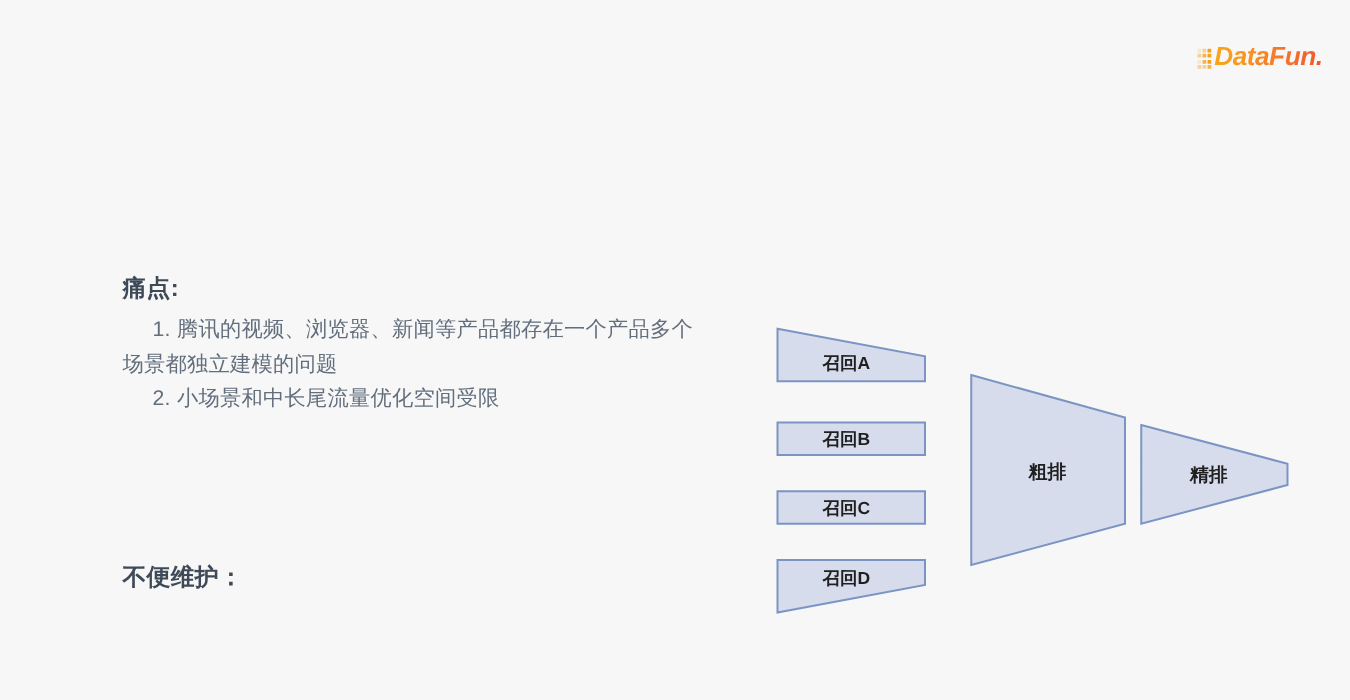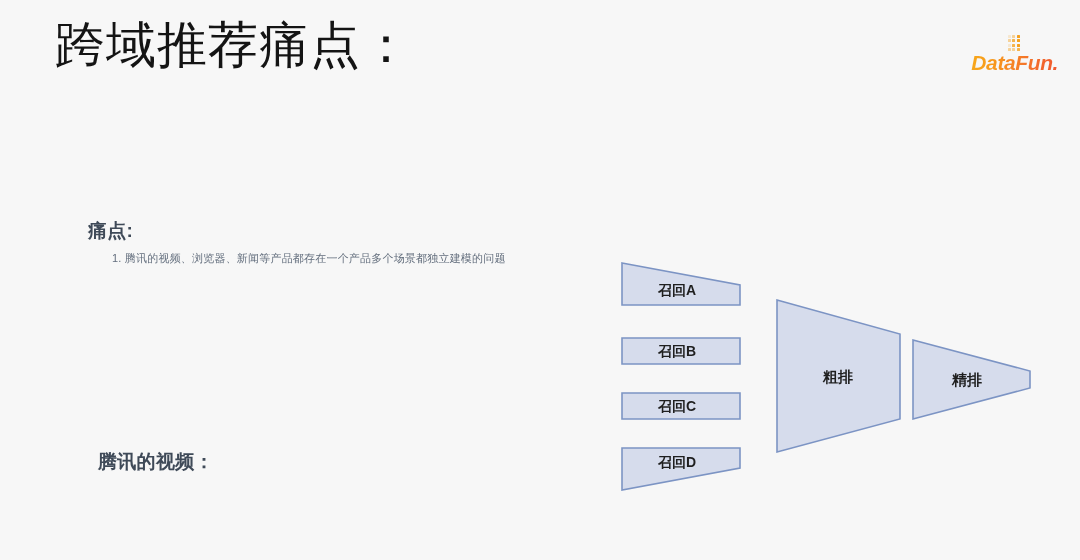--- a/index.html
+++ b/index.html
@@ -34,21 +34,20 @@
     white-space: nowrap;
   }
 
   .logo {
     position: absolute;
     right: 22px;
     top: 33px;
     display: flex;
     align-items: center;
     height: 26px;
-    flex-direction: column;
   }
   .logo-dots {
     display: grid;
     grid-template-columns: repeat(3, 3px);
     grid-template-rows: repeat(4, 3px);
     gap: 1.4px;
     margin-right: 2px;
     margin-top: 2px;
   }
   .logo-dots i {
@@ -81,39 +80,39 @@
     top: 129px;
     font-size: 19px;
     font-weight: bold;
     color: #4a5564;
     letter-spacing: 0.4px;
     white-space: nowrap;
   }
 
   .section-painpoints {
     position: absolute;
-    left: 88px;
+    left: 98px;
     top: 218px;
     width: 470px;
   }
   .section-solution {
     position: absolute;
     left: 98px;
     top: 449px;
     width: 470px;
   }
   .section-heading {
     font-size: 19px;
     font-weight: bold;
     color: #3f4a58;
     letter-spacing: 0.3px;
     margin: 0 0 6px 0;
   }
   .section-body {
-    font-size: 11px;
+    font-size: 17px;
     line-height: 1.62;
     color: #636e7d;
     letter-spacing: 0.2px;
     margin: 0;
   }
   .section-body p {
     margin: 0;
     text-indent: 24px;
   }
 
@@ -139,21 +138,20 @@
     font-size: 14px;
     font-weight: bold;
     fill: #1f1f1f;
   }
 </style>
 </head>
 <body>
 
 <div class="slide">
 
-  <div class="slide-title">跨域推荐痛点：</div>
 
   <div class="logo">
     <span class="logo-dots">
       <i class="d0"></i>
         <i class="d1"></i>
         <i class="d3"></i>
       <i class="d1"></i>
         <i class="d2"></i>
         <i class="d3"></i>
       <i class="d0"></i>
@@ -164,25 +162,26 @@
         <i class="d2"></i>
     </span>
     <span class="logo-text">DataFun.</span>
   </div>
 
 
   <div class="section-painpoints">
     <div class="section-heading">痛点:</div>
     <div class="section-body">
       <p>1. 腾讯的视频、浏览器、新闻等产品都存在一个产品多个场景都独立建模的问题</p>
+      <p>2. 小场景和中长尾流量优化空间受限</p>
     </div>
   </div>
 
   <div class="section-solution">
-    <div class="section-heading">腾讯的视频：</div>
+    <div class="section-heading">不便维护：</div>
   </div>
 
   <div class="diagram">
     <svg width="460" height="265" viewBox="0 0 460 265" xmlns="http://www.w3.org/2000/svg">
 
       <g>
         <polygon points="27,18 145,40 145,60 27,60" fill="#d6dcec" stroke="#7c94c4" stroke-width="1.6"></polygon>
         <text class="shape-label-sm" x="82" y="50" text-anchor="middle">召回A</text>
       </g>
 

